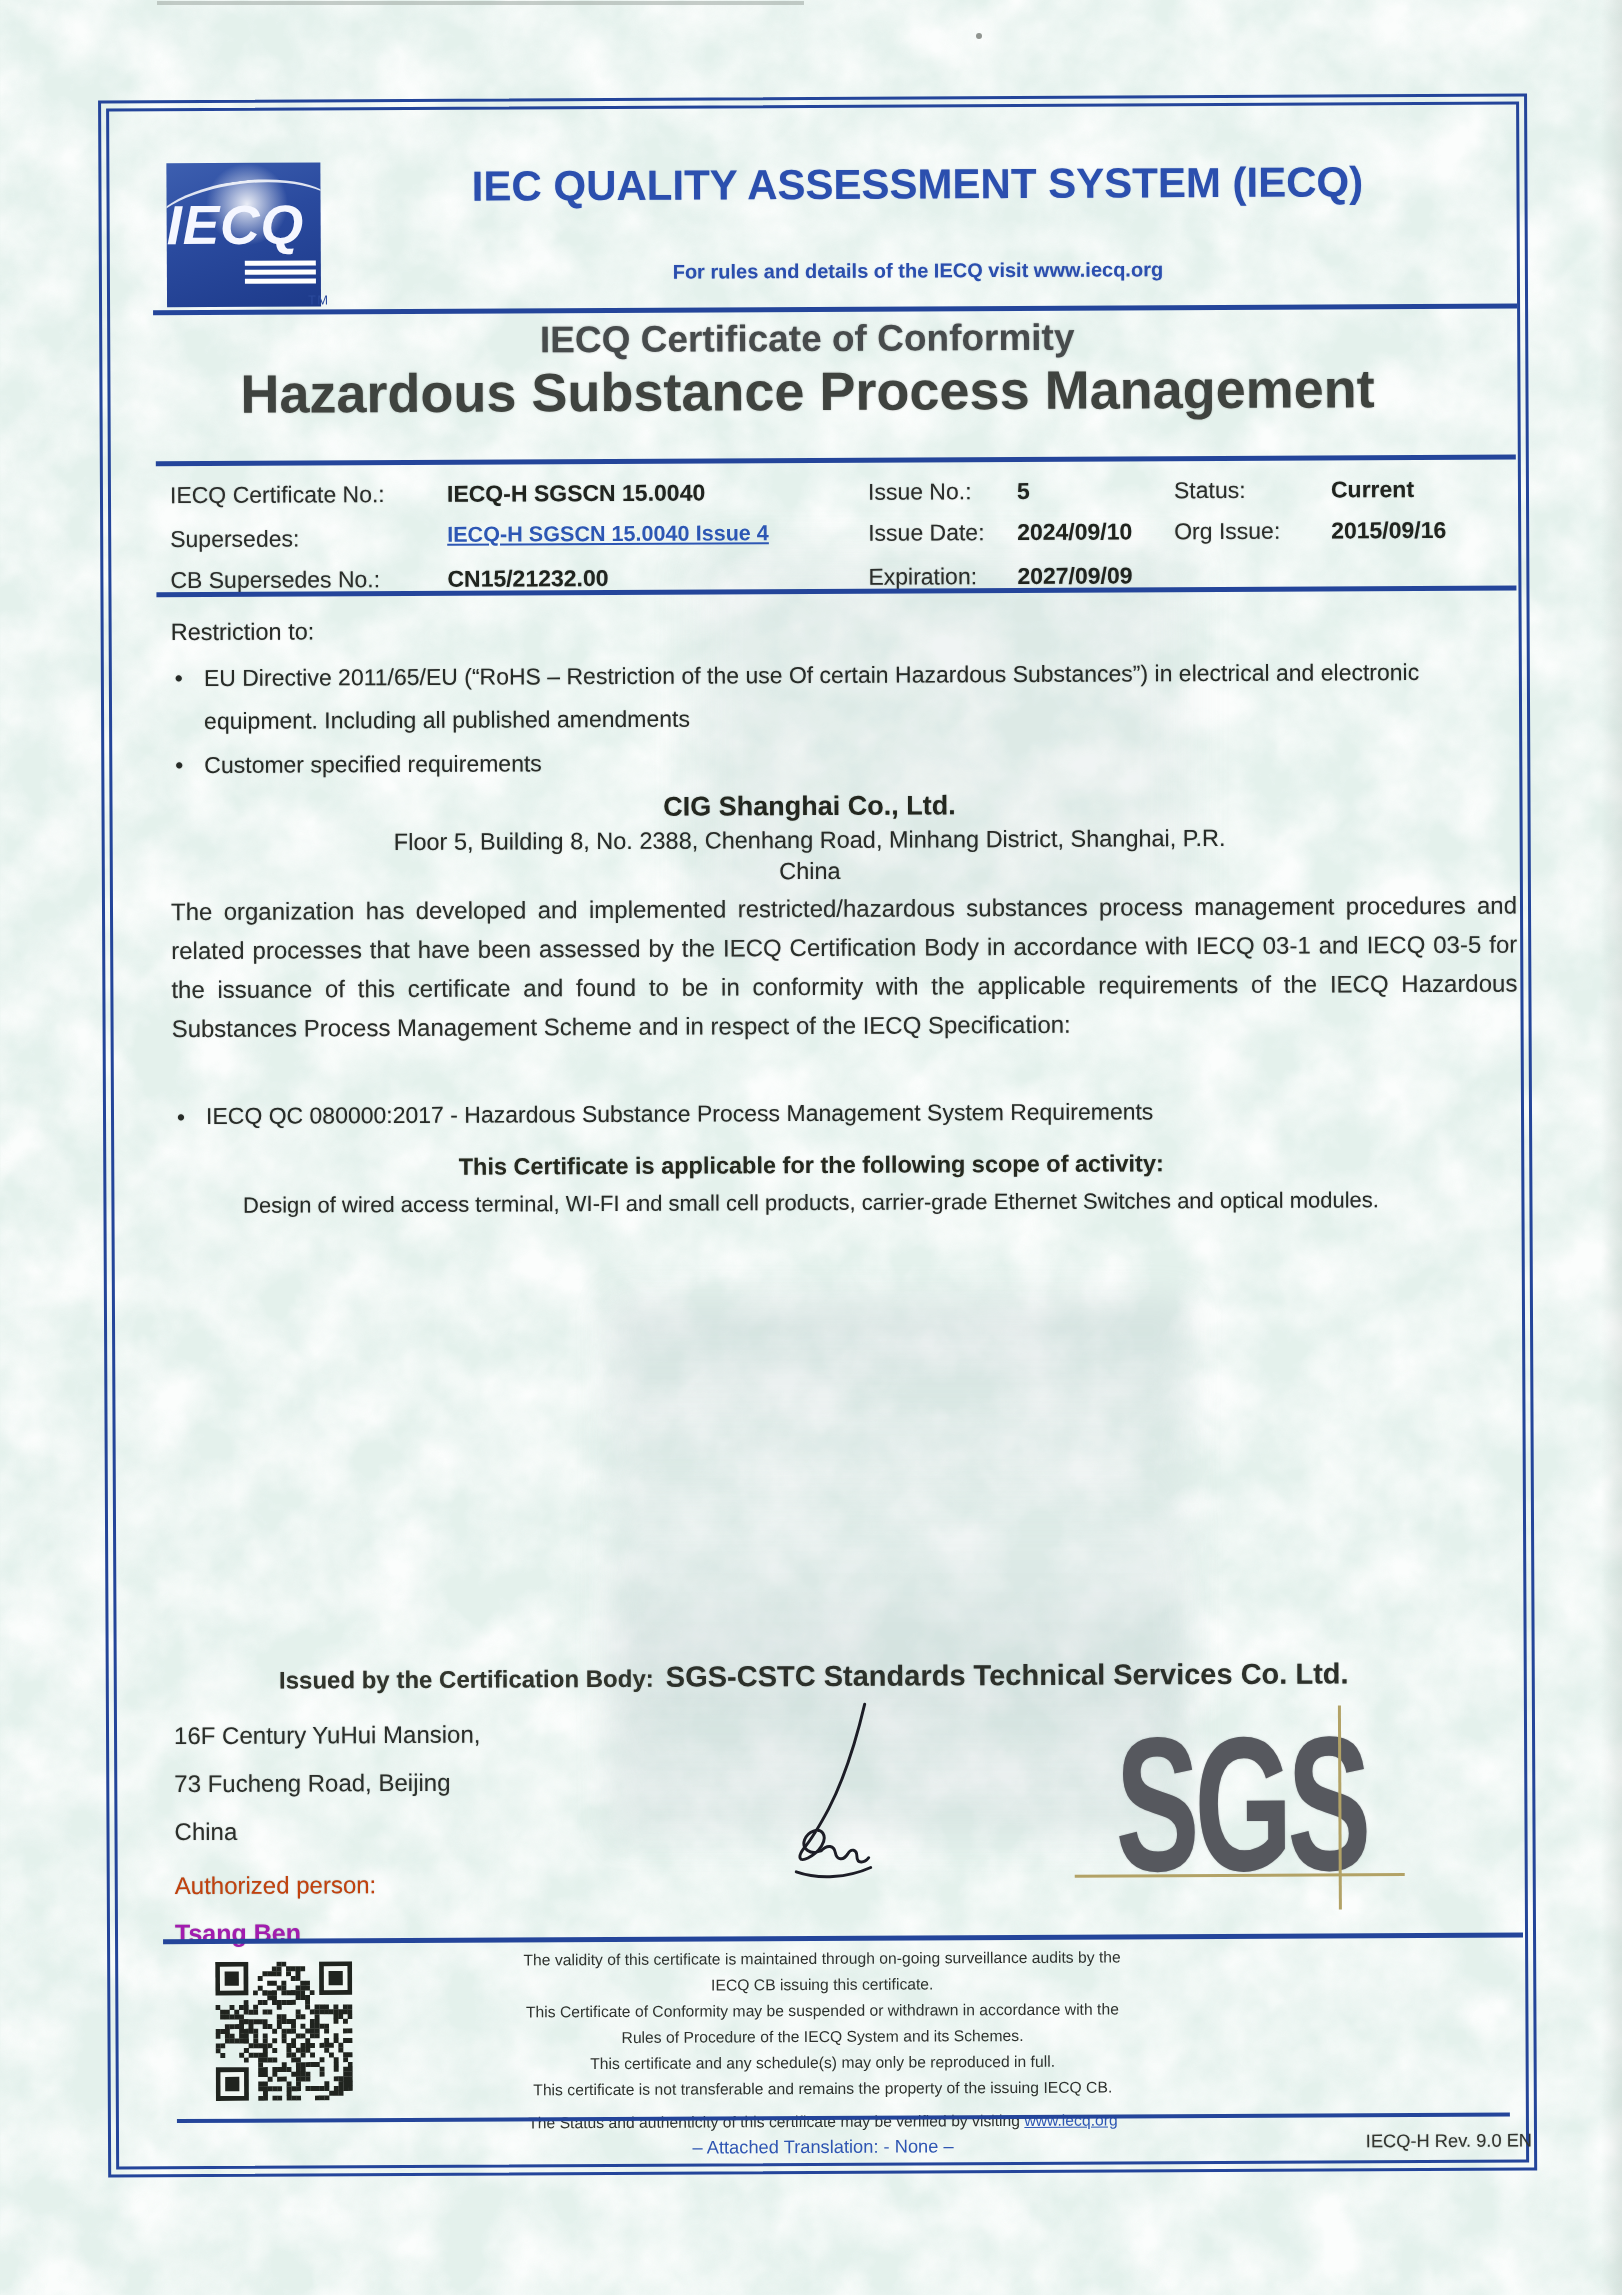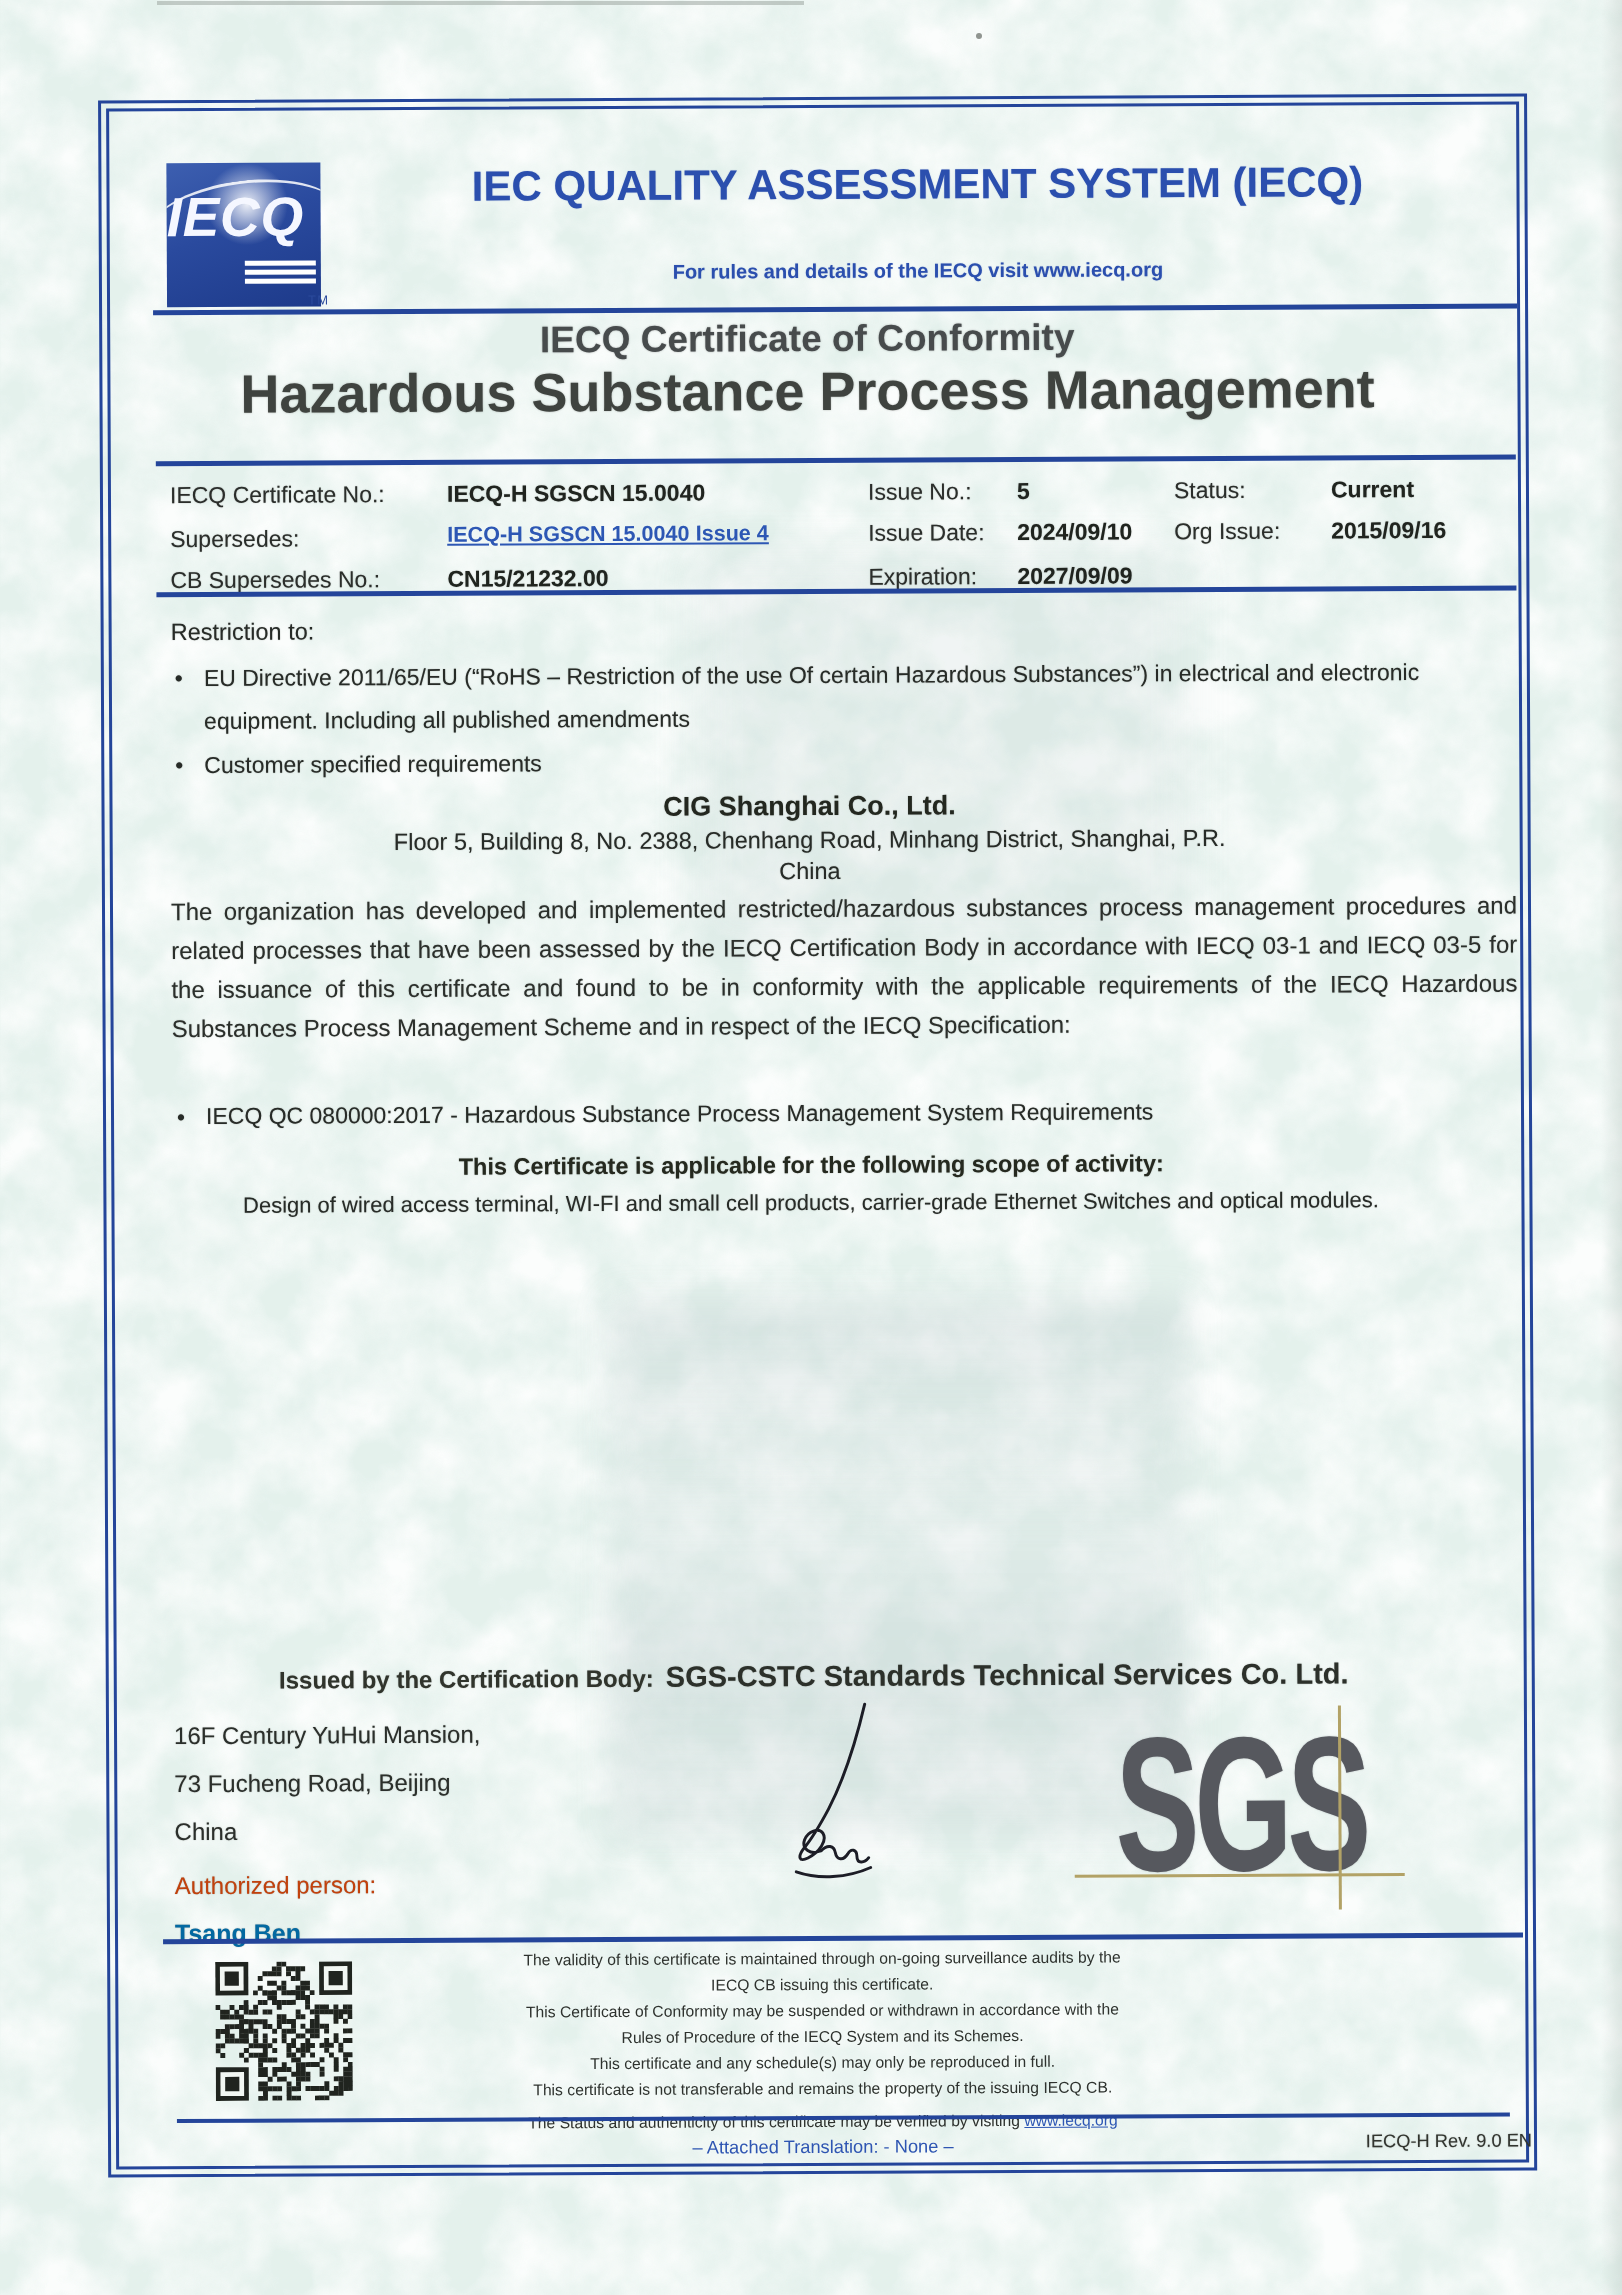--- a/index.html
+++ b/index.html
@@ -16,21 +16,21 @@
   .soft{text-shadow:0 0 1.3px rgba(45,50,45,.38);}
   .blue-soft{text-shadow:0 0 1.3px rgba(43,79,174,.33);}
 
   
   .logo{position:absolute;left:171px;top:160px;width:154px;height:144px;
         background:linear-gradient(160deg,#3d5fb0 0%,#2a4a9e 45%,#1d3a8a 100%);overflow:hidden;}
   .logo-glow{position:absolute;left:38px;top:-1.3px;width:85px;height:85px;
         background:radial-gradient(circle,rgba(255,255,255,.9) 0%,rgba(255,255,255,0) 68%);}
   .logo-swoosh{position:absolute;left:-19.6px;top:18.3px;width:196px;height:85px;border-radius:50%;
         border-top:3.9px solid rgba(255,255,255,.85);transform:rotate(-7deg);}
-  .logo-text{position:absolute;left:0;top:22px;width:126px;text-align:left;
+  .logo-text{position:absolute;left:0;top:30px;width:126px;text-align:left;
         font-size:55px;font-weight:800;font-style:italic;color:#f5f7ff;letter-spacing:0.7px;}
   .logo-bar{position:absolute;background:#ffffff;height:4.6px;}
   .tm{position:absolute;left:312px;top:290px;font-size:13px;color:#2b4a9c;letter-spacing:1.3px;}
   .hdr-title{position:absolute;left:314px;top:161px;width:1216px;text-align:center;
         font-size:42px;font-weight:bold;color:#2b4fae;letter-spacing:0px;}
   .hdr-sub{position:absolute;left:314px;top:260px;width:1216px;text-align:center;
         font-size:20px;font-weight:bold;color:#2b4fae;}
 
   
   .cert-title{position:absolute;left:129px;top:318px;width:1364px;text-align:center;
@@ -75,21 +75,21 @@
         background:#646a64;opacity:.7;}
   .edge-shade{position:absolute;right:0;top:0;width:22px;height:2295px;z-index:3;
         background:linear-gradient(90deg,rgba(140,152,146,0) 0%,rgba(140,152,146,.18) 100%);}
 
   
   .issued-line{top:1660px;}
   .issued-label{font-size:24px;font-weight:bold;color:#30342c;}
   .issued-name{font-size:29px;font-weight:bold;color:#2c302a;margin-left:9.2px;}
   .iss-addr{position:absolute;left:171px;font-size:24px;color:#2b2f2b;}
   .auth-label{position:absolute;left:171px;top:1869px;font-size:24px;color:#c2410c;}
-  .auth-name{position:absolute;left:171px;top:1916px;font-size:25px;font-weight:bold;color:#0369a1;}
+  .auth-name{position:absolute;left:171px;top:1916px;font-size:25px;font-weight:bold;color:#a21caf;}
   .signature{position:absolute;left:752px;top:1694px;}
   .sgs-text{position:absolute;left:1112px;top:1734px;font-size:191px;line-height:143px;
         font-weight:bold;color:#56585e;letter-spacing:-7.8px;transform:scaleX(.66);
         transform-origin:left top;text-shadow:0 0 2px rgba(86,88,94,.4);}
   .sgs-hline{position:absolute;left:1071px;top:1876px;width:330px;height:3.3px;background:#b2a266;}
   .sgs-vline{position:absolute;left:1335px;top:1708px;width:3.3px;height:204px;background:#b2a266;}
 
   
   .legal{position:absolute;left:275px;top:1946px;width:1086px;text-align:center;
         font-size:15.7px;line-height:26px;color:#2e322e;}

